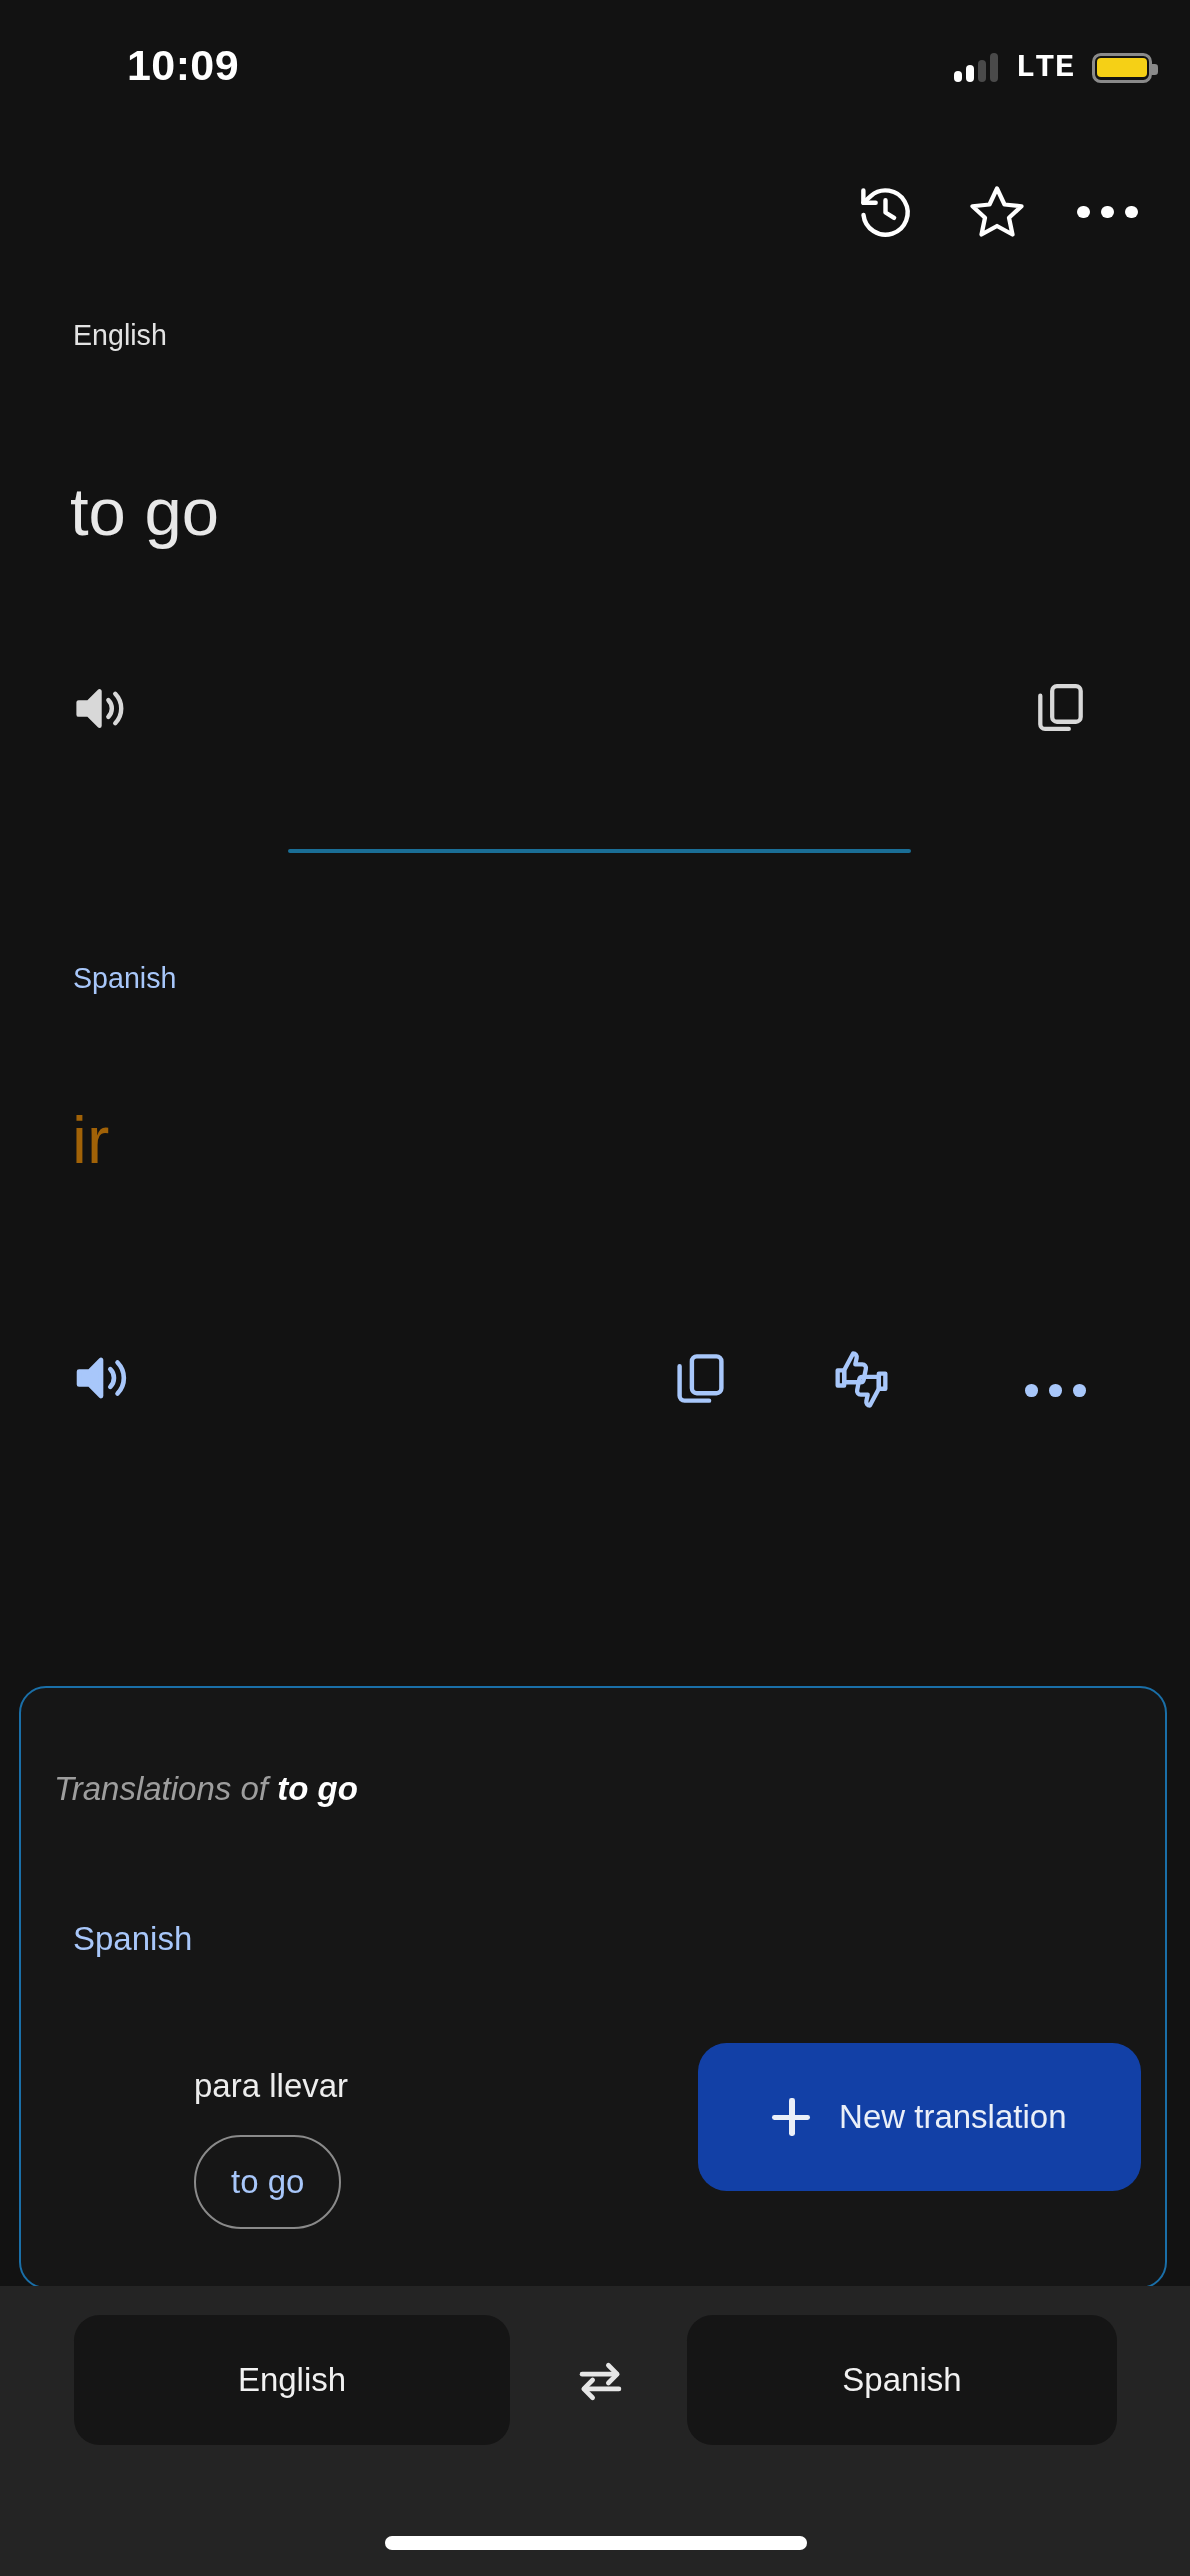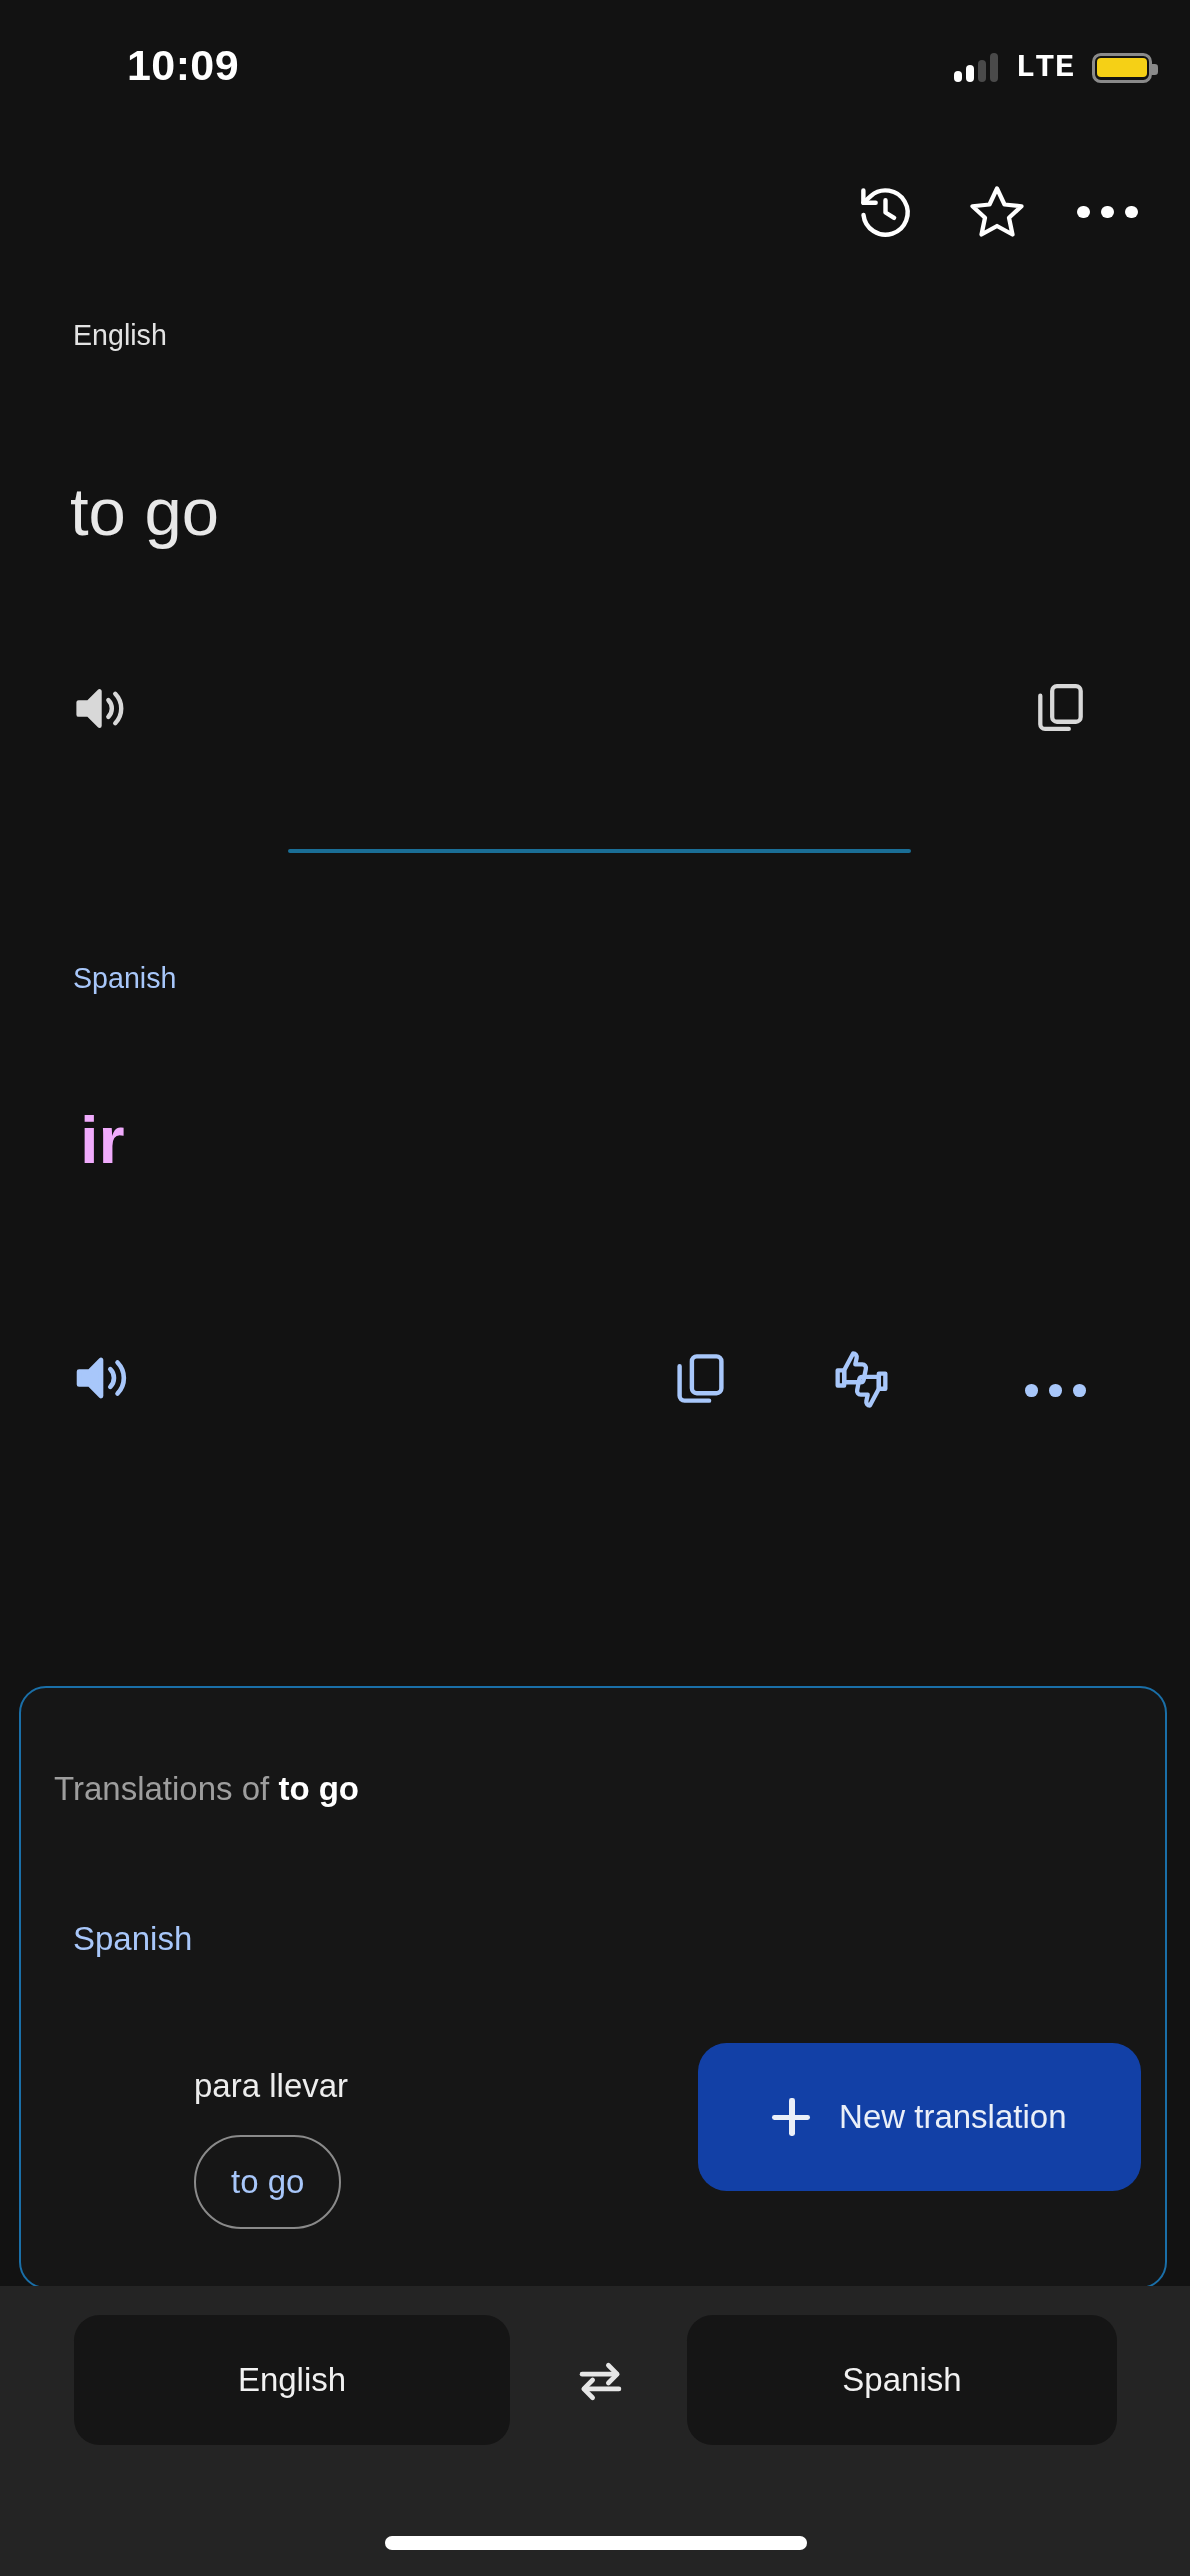--- a/index.html
+++ b/index.html
@@ -50,37 +50,37 @@
   .lang-label-src { position:absolute; left:73px; top:319px; font-size:28.6px; color:#e3e3e3; }
   .src-text { position:absolute; left:70px; top:475px; font-size:67px; color:#e8e8e8; line-height:1.1; }
   .src-actions { position:absolute; left:0; top:671px; width:1190px; height:103px; }
   .icon-speaker-src { position:absolute; left:70px; top:8px; }
   .icon-copy-src { position:absolute; left:1032px; top:8px; }
 
   .divider { position:absolute; left:288px; top:849px; width:623px; height:4px; background:#1a6e96; border-radius:2.4px; }
 
   
   .lang-label-tgt { position:absolute; left:73px; top:962px; font-size:28.6px; color:#a8c7fa; }
-  .tgt-text { position:absolute; left:80px; top:1103px; font-size:67px; color:#f0abfc; line-height:1.1;font-weight:bold; }
+  .tgt-text { position:absolute; left:72px; top:1103px; font-size:67px; color:#a16207; line-height:1.1; }
   .tgt-actions { position:absolute; left:0; top:1341px; width:1190px; height:103px; }
   .icon-speaker-tgt { position:absolute; left:70px; top:6.3px; }
   .icon-copy-tgt { position:absolute; left:671px; top:8px; }
   .icon-feedback-tgt { position:absolute; left:829px; top:6.3px; }
   .icon-more-tgt { position:absolute; left:1004px; top:6.3px; width:103px; height:87px; display:flex; align-items:center; justify-content:center; }
 
   
   svg { display:block; }
 
   
   .card {
     position:absolute; left:19px; top:1686px; width:1148px; height:603px;
     border:2.4px solid #1a6fa8; border-radius:27px 27px 27px 27px;
     background:#161616; overflow:hidden;
   }
-  .card-title { position:absolute; left:54px; top:1770px; font-size:33px; color:#9e9e9e; }
+  .card-title { position:absolute; left:54px; top:1770px; font-size:33px; color:#9e9e9e;font-style:italic; }
   .card-title b { color:#ffffff; font-weight:700; }
   .pos-label { position:absolute; left:73px; top:1920px; font-size:33px; color:#a8c7fa; }
   .entry-term { position:absolute; left:194px; top:2067px; font-size:33px; color:#ededed; }
   .chip {
     position:absolute; left:194px; top:2135px;
     height:94px; padding:0 35px; display:inline-flex; align-items:center;
     border:2.4px solid #8a8a8a; border-radius:48px; background:transparent;
     font-size:33px; color:#a8c7fa;
   }
   .new-translation-btn {

